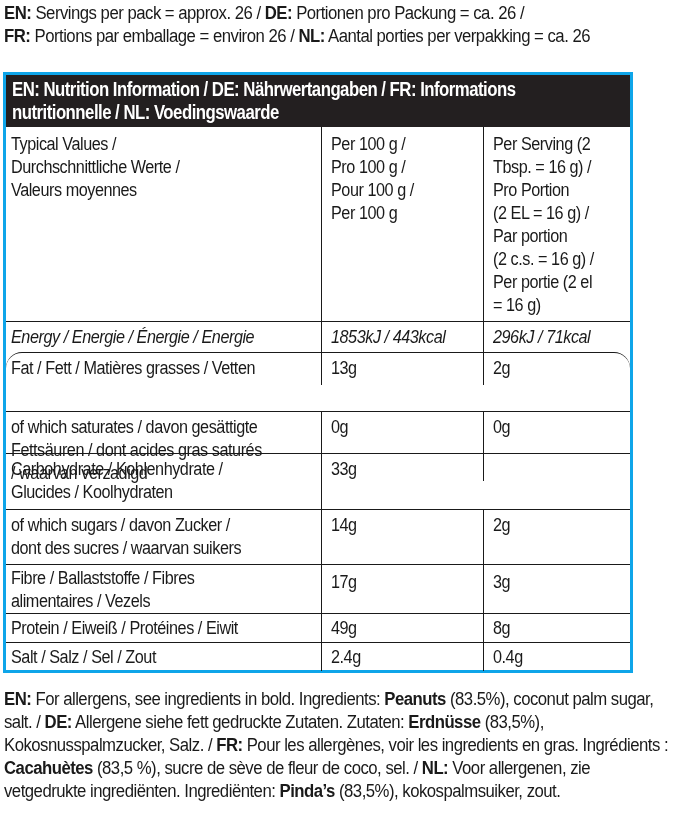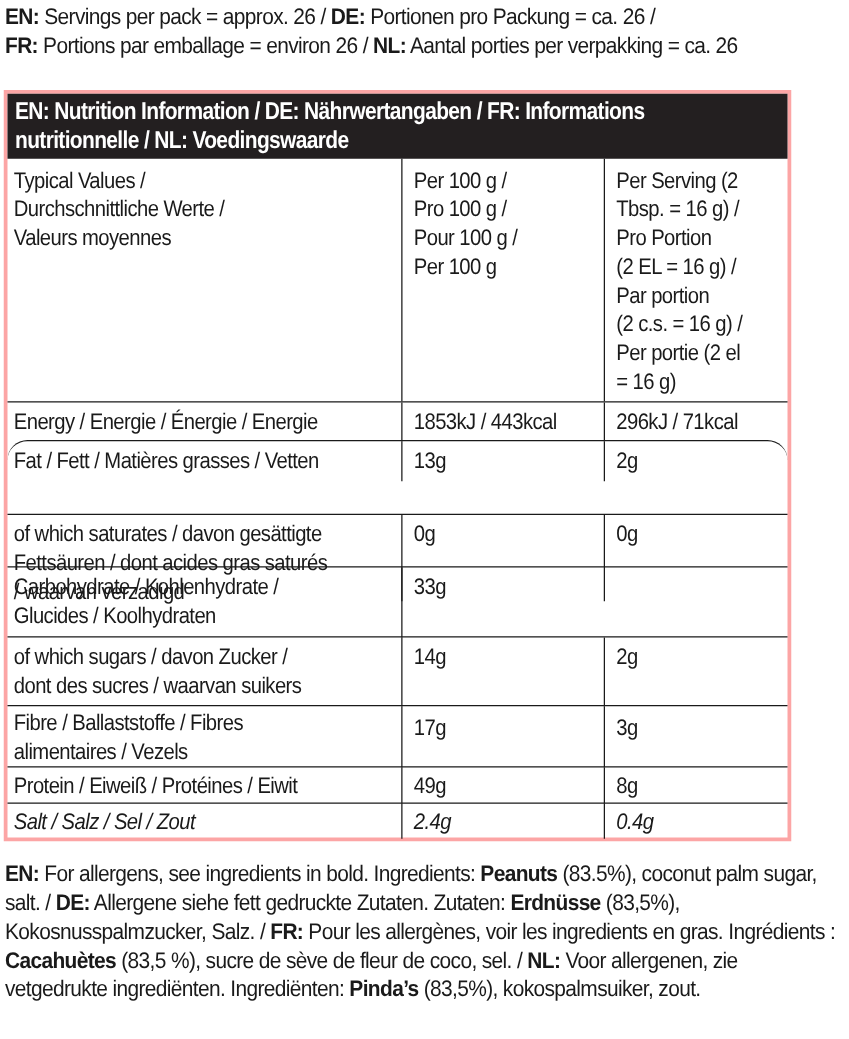--- a/index.html
+++ b/index.html
@@ -14,21 +14,21 @@
     letter-spacing: -0.55px;
     transform: scaleX(0.93); transform-origin: 0 0;
     white-space: normal;
   }
   .para b { font-weight: bold; }
   #servings { top: 2px; width: 700px; }
   #ingredients { top: 688px; width: 720px; }
 
   .table {
     position: absolute; left: 3px; top: 72px; width: 630px; height: 601px;
-    border: 3px solid #fca5a5; box-sizing: border-box; background: #fff; padding-left: 32px;
+    border: 3px solid #0ea5e9; box-sizing: border-box; background: #fff; padding-left: 32px;
   }
   .thead {
     position: absolute; left: 0; top: 0; right: 0; height: 52px;
     background: #231f20; color: #ffffff;
   }
   .thead-text {
     position: absolute; left: 6px; top: 3px; width: 680px;
     font-size: 19.5px; line-height: 23px; font-weight: bold;
     letter-spacing: -0.6px;
     transform: scaleX(0.86); transform-origin: 0 0;
@@ -81,21 +81,21 @@
 Tbsp. = 16 g) /
 Pro Portion
 (2 EL = 16 g) /
 Par portion
 (2 c.s. = 16 g) /
 Per portie (2 el
 = 16 g)</span>
       </div>
   </div>
 
-  <div class="row" style="top:246px;height:31px;">
+  <div class="row" style="top:246px;height:31px;font-style:italic;">
     <div class="cell c1" style="padding-top:4px">
         <span class="txt">Energy / Energie / Énergie / Energie</span>
       </div>
     <div class="cell c2" style="padding-top:4px">
         <span class="txt">1853kJ / 443kcal</span>
       </div>
     <div class="cell c3" style="padding-top:4px">
         <span class="txt">296kJ / 71kcal</span>
       </div>
   </div>
@@ -167,21 +167,21 @@
         <span class="txt">Protein / Eiweiß / Protéines / Eiwit</span>
       </div>
     <div class="cell c2" style="padding-top:3px">
         <span class="txt">49g</span>
       </div>
     <div class="cell c3" style="padding-top:3px">
         <span class="txt">8g</span>
       </div>
   </div>
 
-  <div class="row" style="top:567px;height:28px;font-style:italic;">
+  <div class="row" style="top:567px;height:28px;">
     <div class="cell c1" style="padding-top:3px">
         <span class="txt">Salt / Salz / Sel / Zout</span>
       </div>
     <div class="cell c2" style="padding-top:3px">
         <span class="txt">2.4g</span>
       </div>
     <div class="cell c3" style="padding-top:3px">
         <span class="txt">0.4g</span>
       </div>
   </div>

